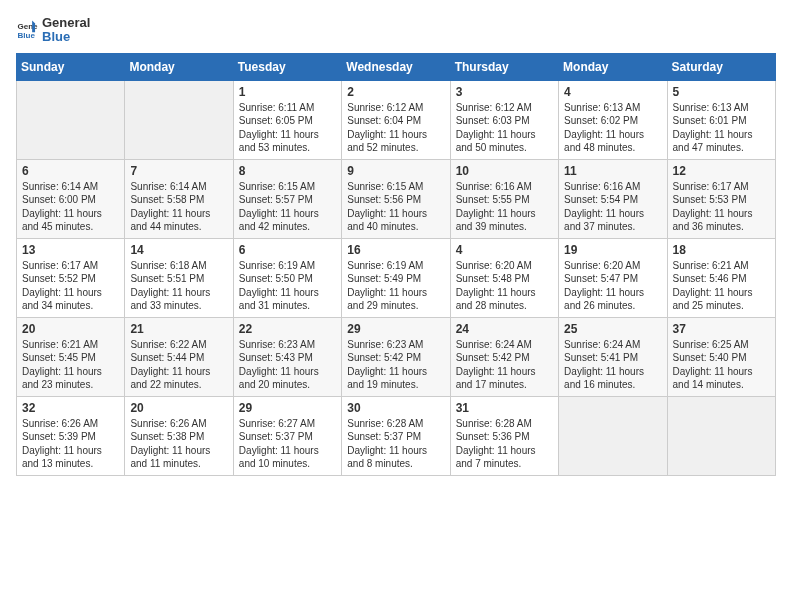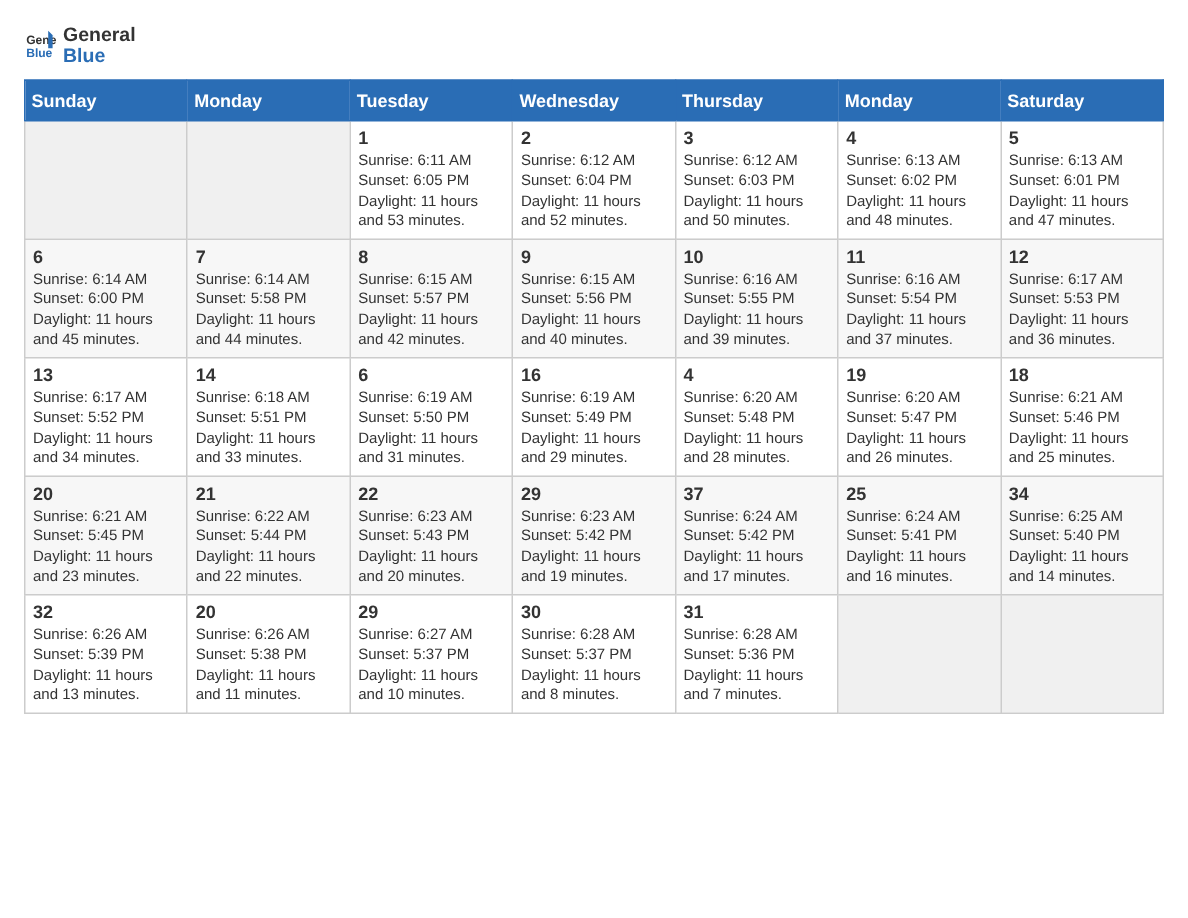--- a/index.html
+++ b/index.html
@@ -217,29 +217,29 @@
           </td>
           <td>
             <span class="day-number">22</span>
             <div class="cell-text">Sunrise: 6:23 AM<br>Sunset: 5:43 PM<br>Daylight: 11 hours and 20 minutes.</div>
           </td>
           <td>
             <span class="day-number">29</span>
             <div class="cell-text">Sunrise: 6:23 AM<br>Sunset: 5:42 PM<br>Daylight: 11 hours and 19 minutes.</div>
           </td>
           <td>
-            <span class="day-number">37</span>
+            <span class="day-number">24</span>
             <div class="cell-text">Sunrise: 6:24 AM<br>Sunset: 5:42 PM<br>Daylight: 11 hours and 17 minutes.</div>
           </td>
           <td>
             <span class="day-number">25</span>
             <div class="cell-text">Sunrise: 6:24 AM<br>Sunset: 5:41 PM<br>Daylight: 11 hours and 16 minutes.</div>
           </td>
           <td>
-            <span class="day-number">34</span>
+            <span class="day-number">37</span>
             <div class="cell-text">Sunrise: 6:25 AM<br>Sunset: 5:40 PM<br>Daylight: 11 hours and 14 minutes.</div>
           </td>
         </tr>
         <tr>
           <td>
             <span class="day-number">32</span>
             <div class="cell-text">Sunrise: 6:26 AM<br>Sunset: 5:39 PM<br>Daylight: 11 hours and 13 minutes.</div>
           </td>
           <td>
             <span class="day-number">20</span>

